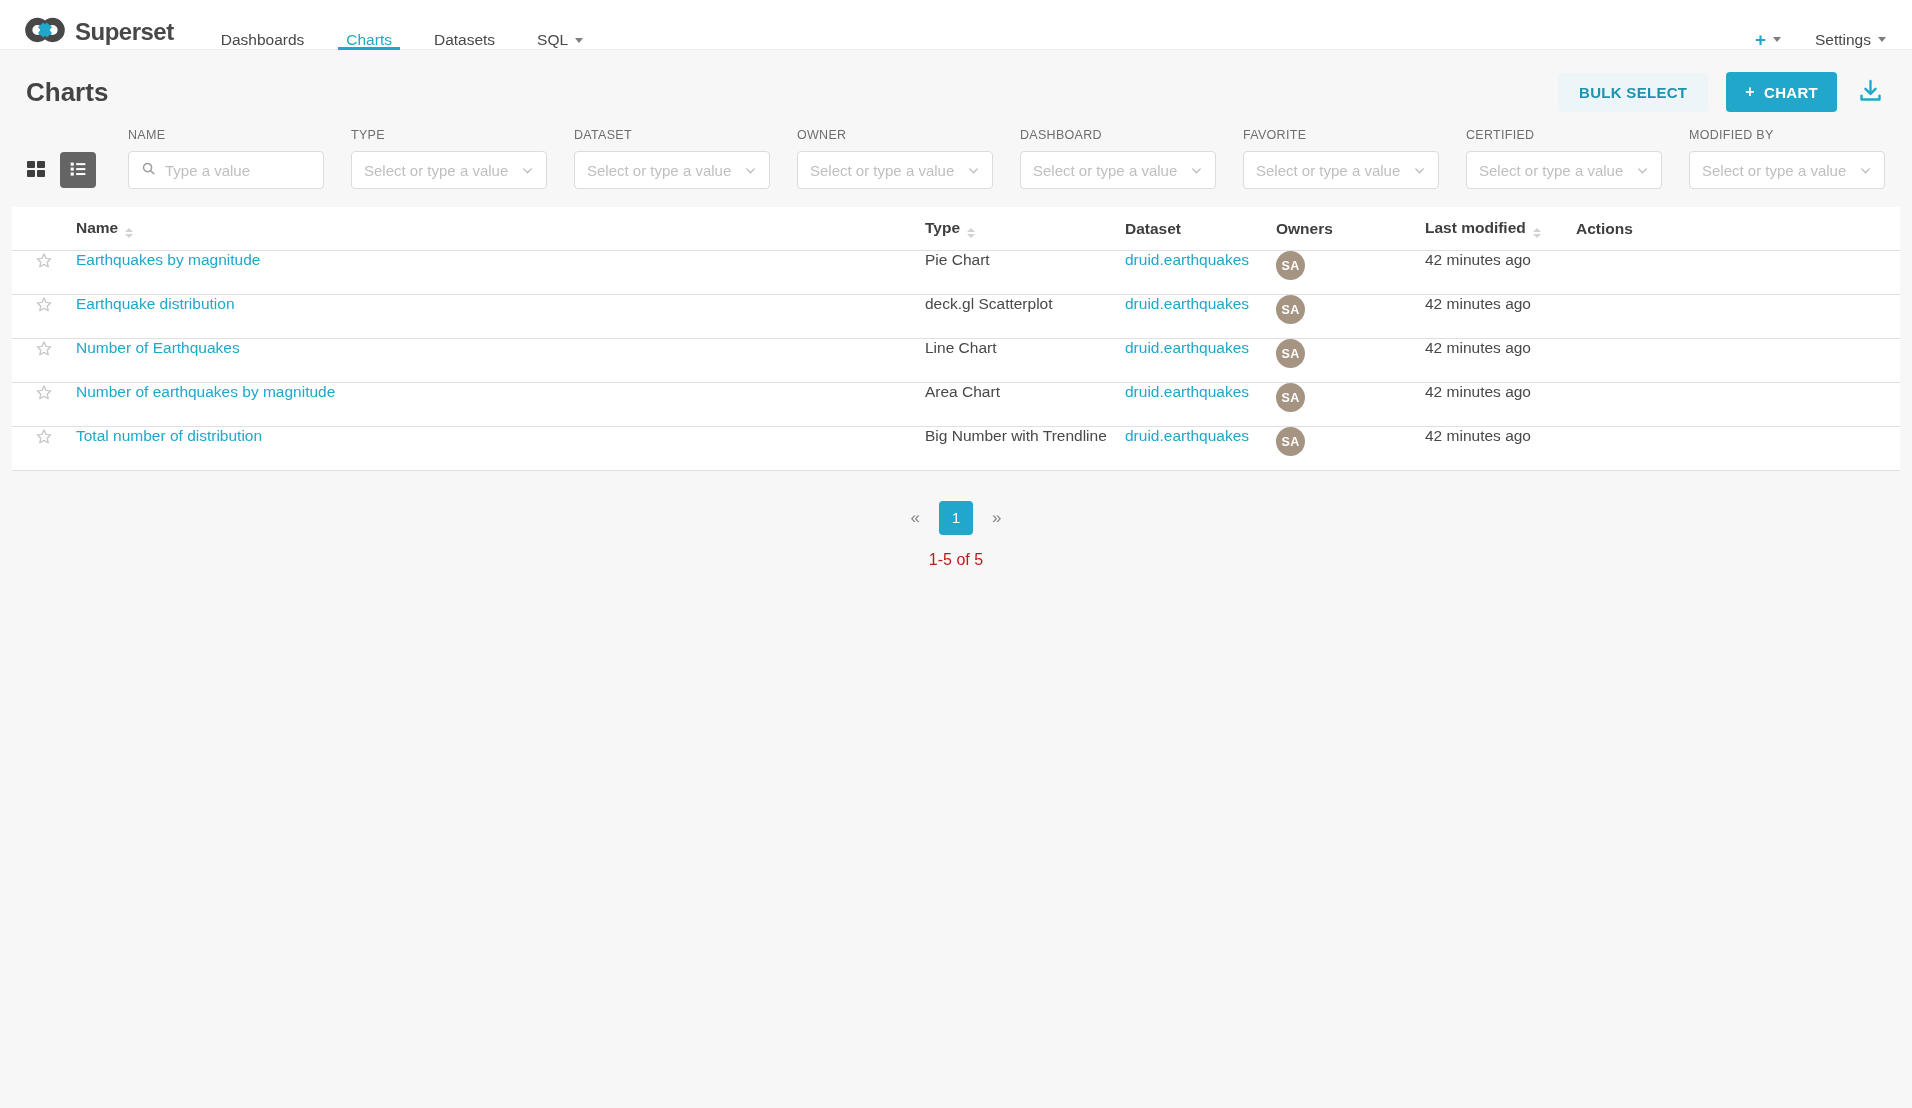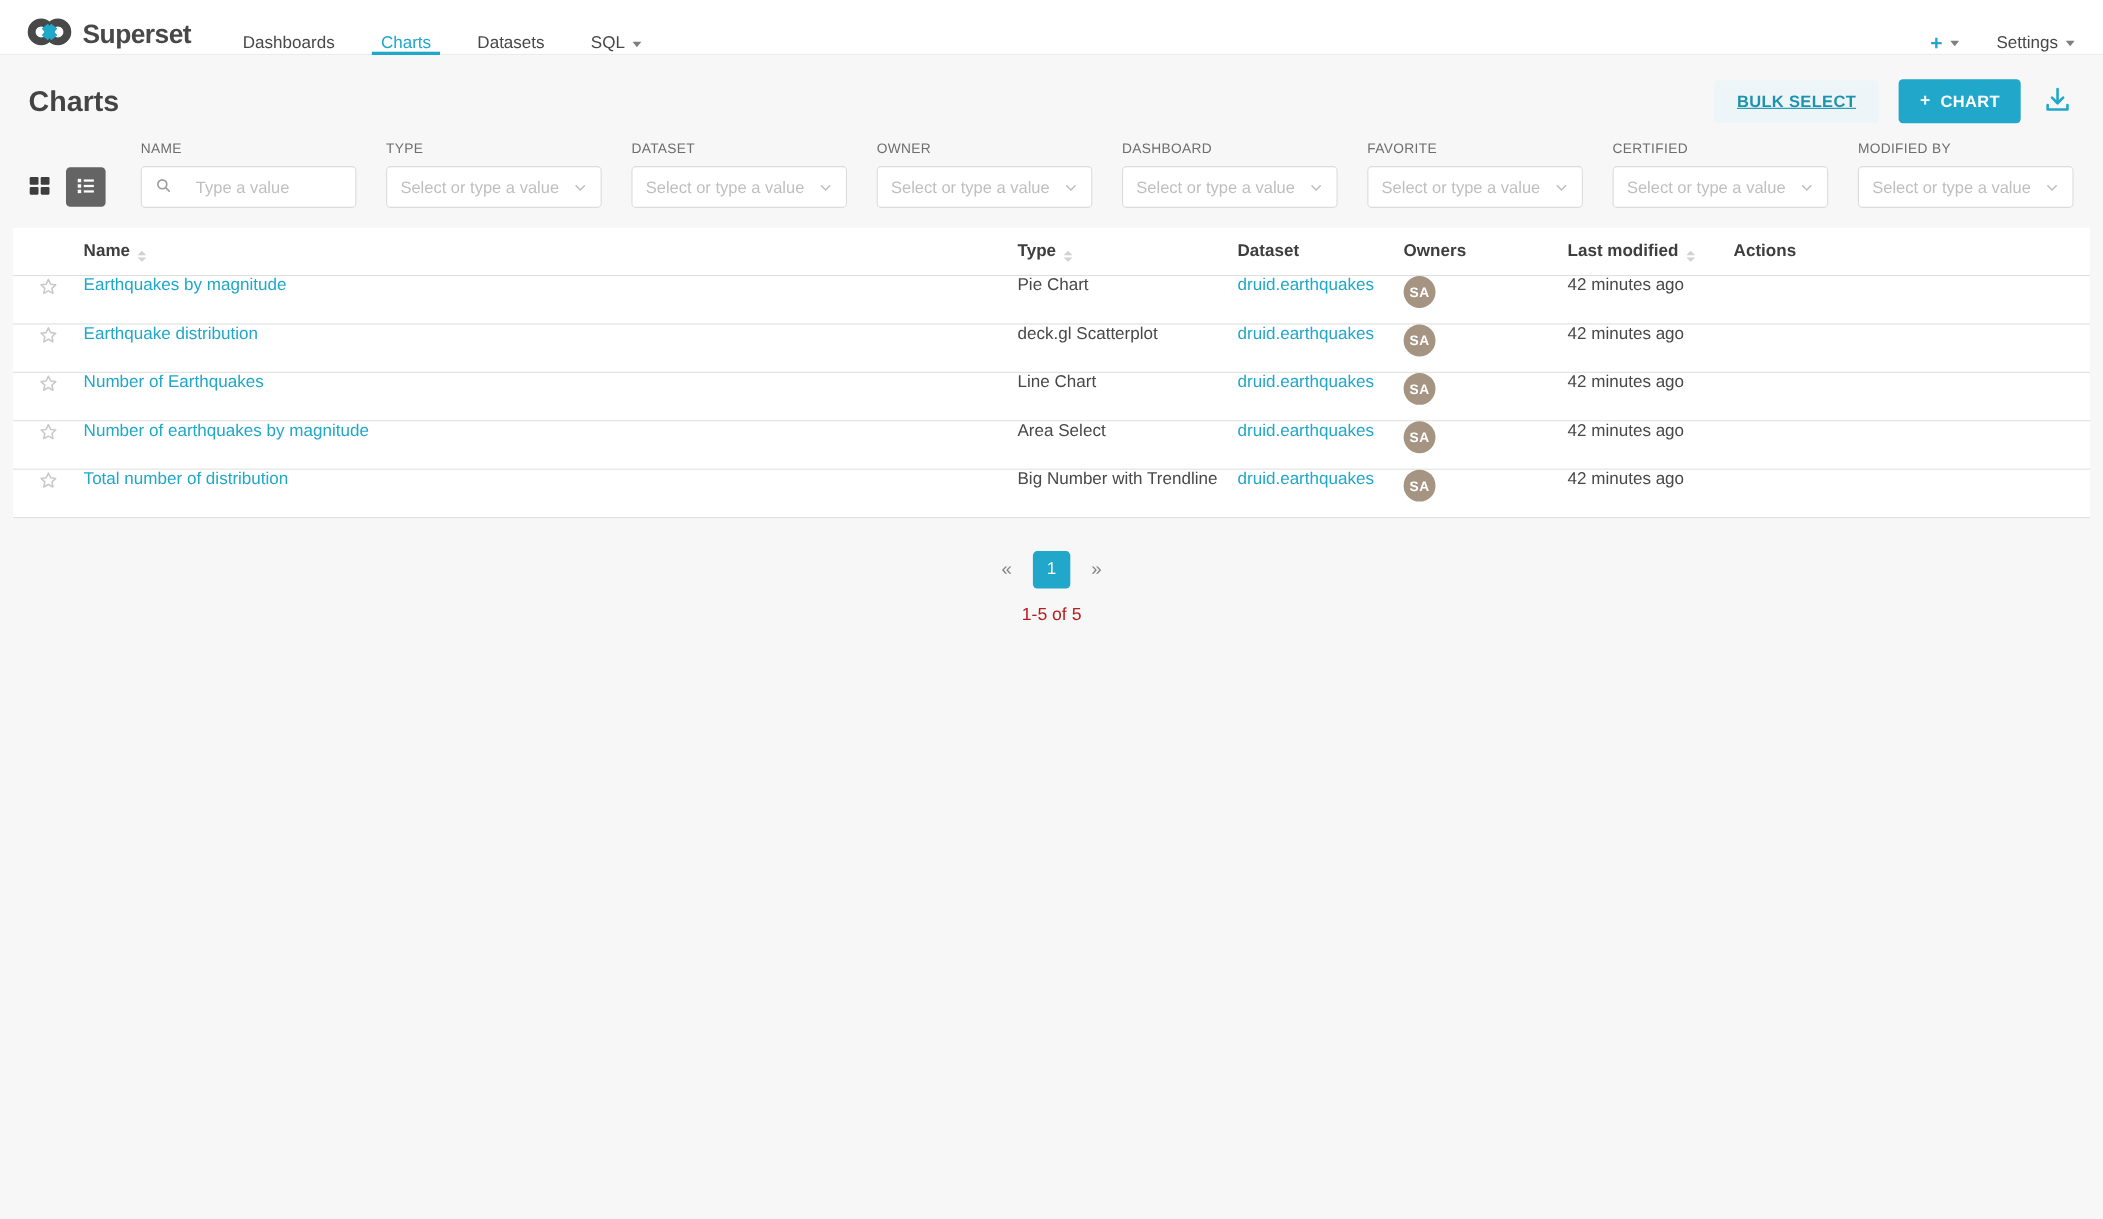--- a/index.html
+++ b/index.html
@@ -18,34 +18,34 @@
   .nav-plus { display:flex; align-items:center; gap:7px; cursor:pointer; }
   .plus-glyph { color:#20a7c9; font-size:19px; font-weight:bold; line-height:1; }
   .nav-settings { display:flex; align-items:center; gap:7px; font-size:15.5px; cursor:pointer; }
   .caret-down { width:0; height:0; border-left:4.5px solid transparent; border-right:4.5px solid transparent; border-top:5px solid #7e7e7e; display:inline-block; }
 
   
   .page-header { display:flex; align-items:center; padding:22px 26px 14px 26px; }
   .page-title { font-size:26px; font-weight:bold; color:#444; }
   .header-actions { margin-left:auto; display:flex; align-items:center; gap:18px; }
   .btn { border:none; border-radius:4px; font-family:inherit; font-weight:bold; font-size:15px; letter-spacing:0.3px; cursor:pointer; display:flex; align-items:center; gap:9px; }
-  .btn-bulk { background:#edf5f8; color:#1d93ad; padding:11px 21px;text-decoration:underline; }
+  .btn-bulk { background:#edf5f8; color:#1d93ad; padding:11px 21px; }
   .btn-chart { background:#20a7c9; color:#fff; padding:11px 19px; }
   .btn-chart .plus-sm { font-size:16px; font-weight:bold; }
   .icon-btn { background:none; border:none; cursor:pointer; display:flex; align-items:center; padding:2px; }
 
   
   .filter-bar { display:flex; align-items:flex-end; padding:2px 18px 18px 18px; gap:27px; }
   .view-toggles { display:flex; align-items:center; gap:6px; margin-bottom:1px; margin-right:5px; }
   .toggle { width:36px; height:36px; border-radius:4px; display:flex; align-items:center; justify-content:center; cursor:pointer; background:transparent; border:none; }
   .toggle.selected { background:#646464; }
   .filter { width:196px; }
   .filter-label { display:block; font-size:12.5px; color:#6e6e6e; margin-bottom:9px; letter-spacing:0.3px; font-weight:normal; }
   .filter-control { height:38px; width:100%; border:1px solid #dcdcdc; border-radius:4px; background:#fff; display:flex; align-items:center; padding:0 12px; font-size:15px; color:#bfbfbf; cursor:pointer; }
-  .filter-control input { border:none; outline:none; width:100%; font-family:inherit; font-size:15px; color:#484848; margin-left:22px; }
+  .filter-control input { border:none; outline:none; width:100%; font-family:inherit; font-size:15px; color:#484848; margin-left:9px; }
   .filter-control input::placeholder { color:#bfbfbf; }
   .sel-text { white-space:nowrap; overflow:hidden; }
   .sel-chevron { margin-left:auto; display:flex; align-items:center; }
 
   
   .table-card { background:#fff; margin:0 12px; }
   .thead { display:flex; align-items:center; height:44px; border-bottom:1px solid #e0e0e0; font-weight:bold; font-size:15.5px; color:#3e3e3e; }
   .tr { display:flex; align-items:flex-start; height:44px; border-bottom:1px solid #e0e0e0; font-size:15.5px; }
   .col-star { width:64px; display:flex; justify-content:center; align-items:center; flex:none; }
   .col-name { flex:1; min-width:0; }
@@ -338,21 +338,21 @@
 
     <div class="tr">
       <span class="col-star">
         <button class="star-btn">
           <svg width="20" height="20" viewBox="0 0 24 24" fill="none" stroke="#c9c9c9" stroke-width="1.7" stroke-linejoin="round">
               <path d="M12 3.6l2.47 5.27 5.53.63-4.1 3.85 1.1 5.55L12 16.1 7 18.9l1.1-5.55L4 9.5l5.53-.63z"></path>
             </svg>
         </button>
       </span>
       <span class="col-name"><a class="link">Number of earthquakes by magnitude</a></span>
-      <span class="col-type">Area Select</span>
+      <span class="col-type">Area Chart</span>
       <span class="col-dataset"><a class="link">druid.earthquakes</a></span>
       <span class="col-owners">
           <span class="avatar">SA</span>
         </span>
       <span class="col-modified">42 minutes ago</span>
       <span class="col-actions"></span>
     </div>
 
     <div class="tr">
       <span class="col-star">

